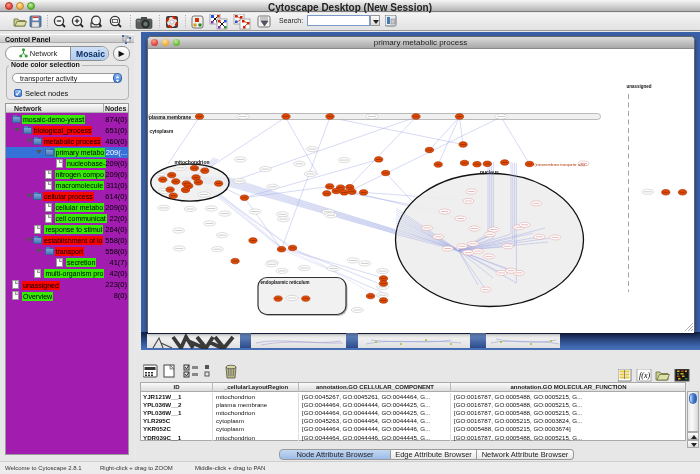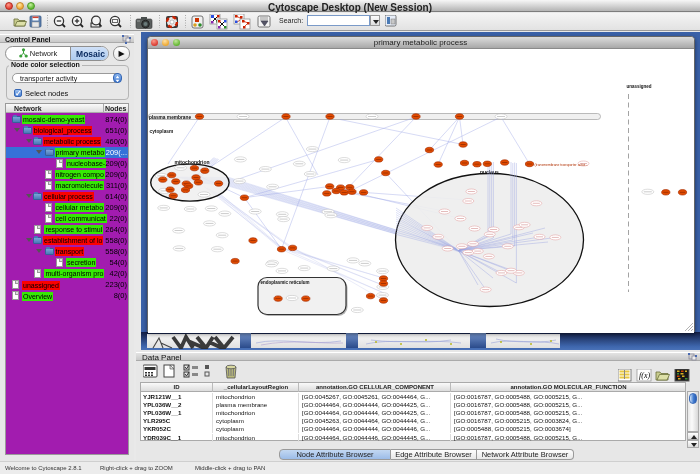--- a/index.html
+++ b/index.html
@@ -292,21 +292,21 @@
         </div>
         <div class="trow" style="top:142.1px;">
           <span class="arrow" style="left:29.9px"></span>
           <span class="foldr" style="left:38.6px"></span>
           <span class="lbl red" style="left:48.6px;max-width:54.4px;overflow:hidden;">transport</span>
           <span class="num" style="">558(0)</span>
         </div>
         <div class="trow" style="top:153.2px;">
           <span class="filei" style="left:50px"></span>
           <span class="lbl grn" style="left:60px;max-width:43px;overflow:hidden;">secretion</span>
-          <span class="num" style="">54(0)</span>
+          <span class="num" style="">41(7)</span>
         </div>
         <div class="trow" style="top:164.2px;">
           <span class="filei" style="left:28.4px"></span>
           <span class="lbl grn" style="left:38.4px;max-width:64.6px;overflow:hidden;">multi-organism pro</span>
           <span class="num" style="">42(0)</span>
         </div>
         <div class="trow" style="top:175.3px;">
           <span class="filei" style="left:6px"></span>
           <span class="lbl red" style="left:16px;max-width:87px;overflow:hidden;">unassigned</span>
           <span class="num" style="">223(0)</span>
@@ -685,29 +685,20 @@
             <line x1="537" y1="281" x2="545" y2="273"></line>
             <line x1="540" y1="281" x2="545" y2="276"></line>
             <line x1="543" y1="281" x2="545" y2="279"></line>
           </g>
         </svg>
     </div>
   </div>
 </div>
 
 <div class="abs" id="datapanel">
-  <div id="dphead">
-      <span>Data Panel</span>
-    <svg style="position:absolute;right:3px;top:0" width="9" height="9" viewBox="0 0 9 9">
-        <rect x="1" y="1" width="5" height="5" fill="none" stroke="#889" stroke-width=".8"></rect>
-        <rect x="4" y="3" width="4" height="4" fill="#eee" stroke="#889" stroke-width=".8"></rect>
-        <rect x="0" y="0" width="2" height="2" fill="#4a6ab0"></rect>
-        <rect x="7" y="2" width="2" height="2" fill="#4a6ab0"></rect>
-      </svg>
-  </div>
   <svg class="abs" style="left:7px;top:14px" width="115" height="16" viewBox="0 0 115 16">
     <g transform="translate(0,1)">
         <rect x="0" y="0" width="14" height="12" rx="1" fill="#fff" stroke="#444" stroke-width="1"></rect>
         <rect x="1.5" y="2" width="11" height="3" fill="#333"></rect>
         <g fill="#333">
           <rect x="2" y="7" width="2" height="1.5"></rect>
           <rect x="5" y="7" width="2" height="1.5"></rect>
           <rect x="8" y="7" width="2" height="1.5"></rect>
           <rect x="2" y="9.5" width="2" height="1.5"></rect>
           <rect x="5" y="9.5" width="2" height="1.5"></rect>

